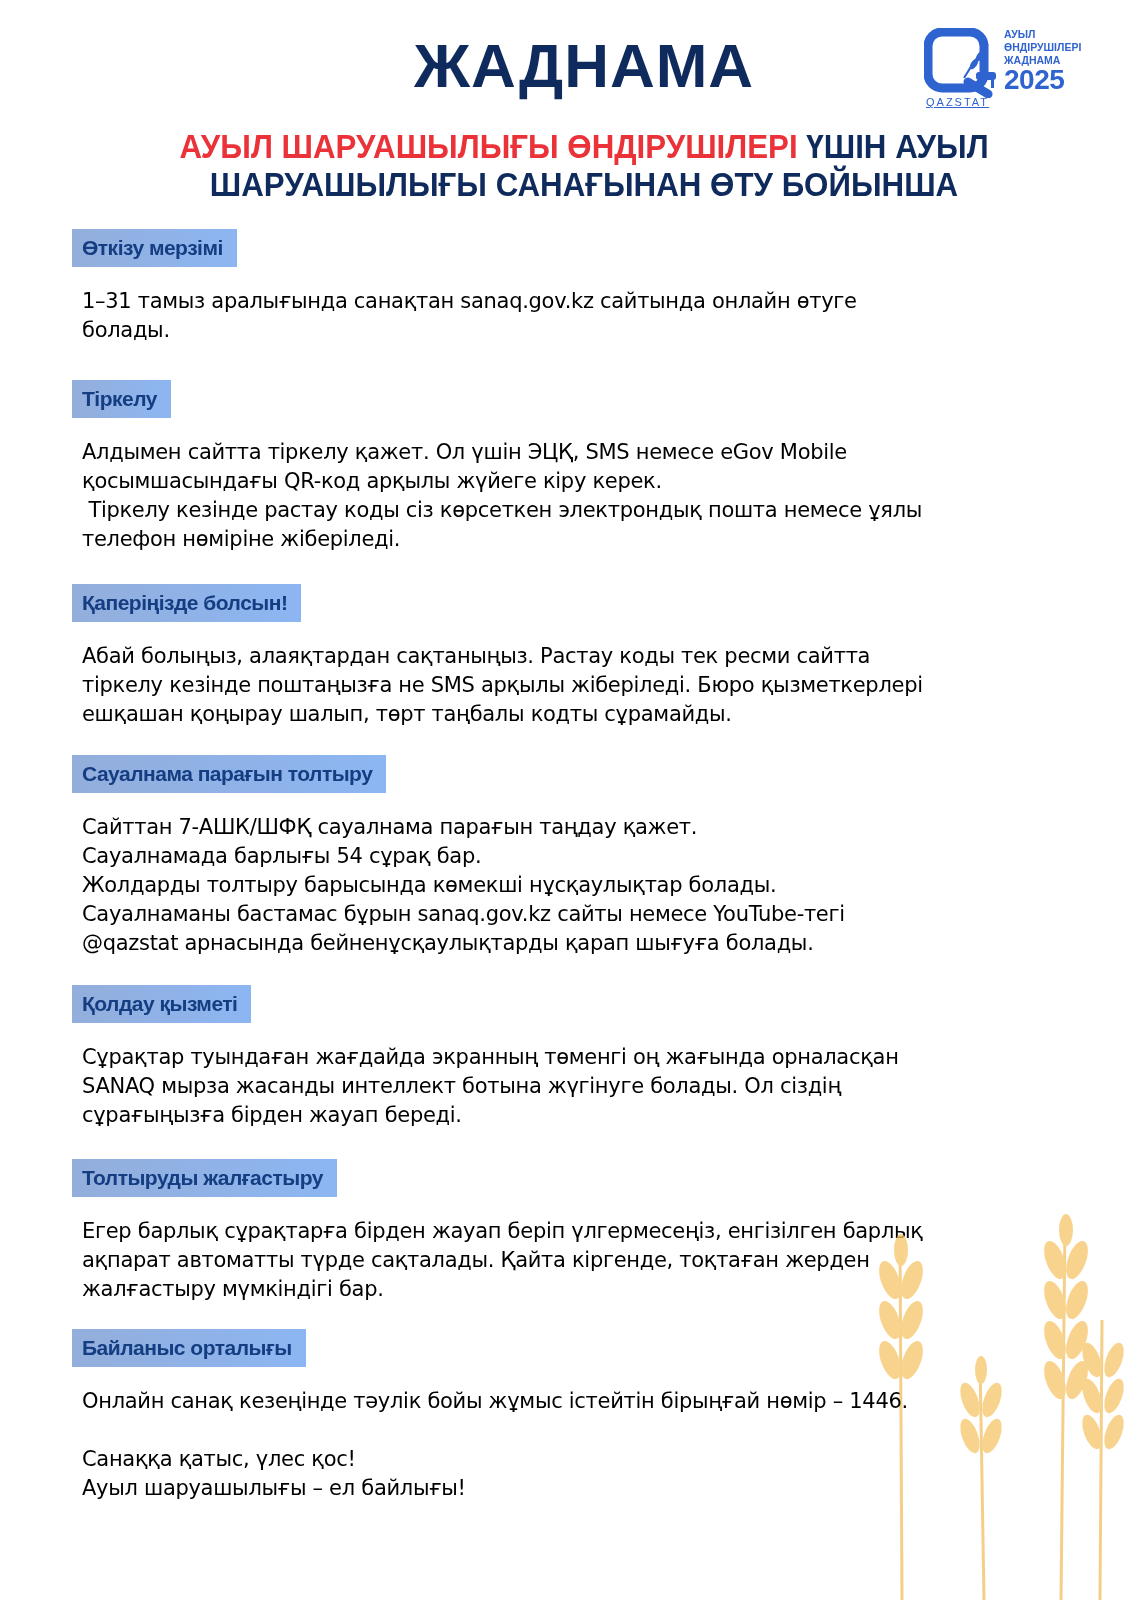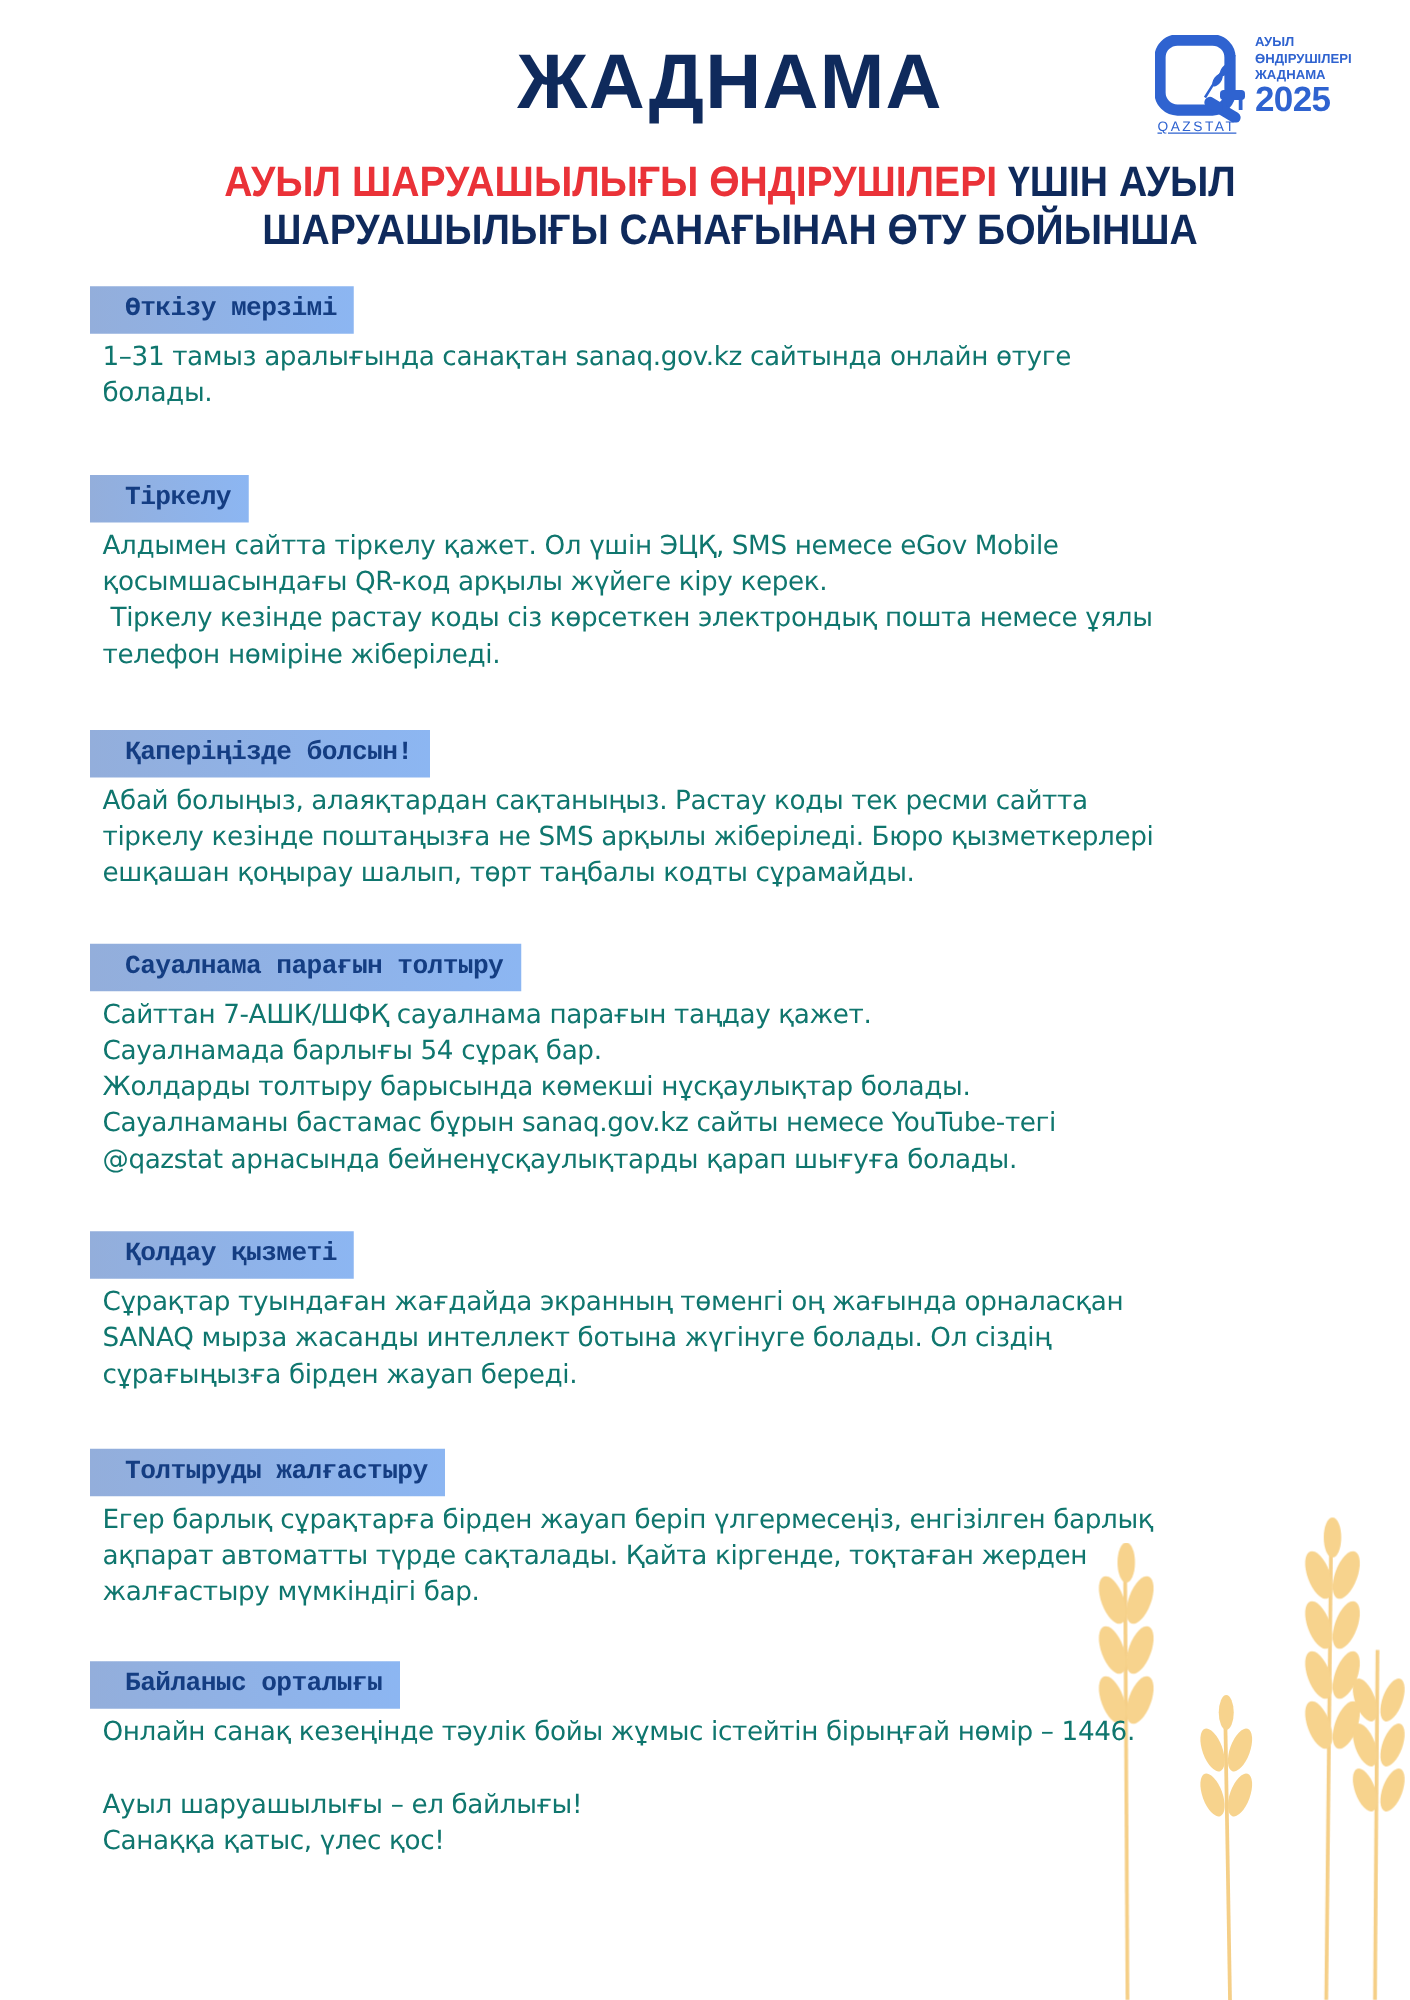--- a/index.html
+++ b/index.html
@@ -27,28 +27,28 @@
     font-size: 11px; letter-spacing: 2px; color: #2f63d0; text-decoration: underline;
   }
   .subtitle {
     position: absolute; left: 40px; width: 1088px; top: 127px; text-align: center;
     font-family: "Liberation Sans", sans-serif; font-weight: bold; font-size: 34px;
     line-height: 38px; color: #0f2a5c; transform: scaleX(0.92); transform-origin: center top;
   }
   .subtitle .red { color: #ea3238; }
   .section { position: absolute; left: 72px; width: 1000px; }
   .heading {
-    display: inline-block; height: 38px; line-height: 38px; padding: 0 14px 0 28px;
+    display: inline-block; height: 38px; line-height: 38px; padding: 0 14px 0 10px;
     background: linear-gradient(90deg, #93aedb 0%, #8cb6f2 100%);
-    font-family: Liberation Mono, monospace; font-weight: bold; font-size: 21px;
+    font-family: Liberation Sans, sans-serif; font-weight: bold; font-size: 21px;
     color: #143d82; letter-spacing: -0.5px;
   }
   .body {
-    margin-top: 4px; margin-left: 10px; font-size: 21px; line-height: 29px;
-    color: #0f766e; letter-spacing: -0.3px;
+    margin-top: 20px; margin-left: 10px; font-size: 21px; line-height: 29px;
+    color: #000000; letter-spacing: -0.3px;
   }
   .body div { white-space: nowrap; }
   .wheat { position: absolute; left: 830px; top: 1160px; width: 298px; height: 440px; pointer-events: none; opacity: 0.85; }
 </style>
 </head>
 <body>
 
 <div class="title">ЖАДНАМА</div>
 
 <div class="logo">
@@ -174,16 +174,16 @@
       <ellipse cx="22" cy="112" rx="8" ry="18" transform="rotate(20 22 112)"></ellipse>
     </g>
   </g>
 </svg>
 
 <div class="section" style="top:1329px">
   <div class="heading">Байланыс орталығы</div>
   <div class="body">
     <div>Онлайн санақ кезеңінде тәулік бойы жұмыс істейтін бірыңғай нөмір – 1446.</div>
     <div style="height:29px"></div>
+    <div>Санаққа қатыс, үлес қос!</div>
     <div>Ауыл шаруашылығы – ел байлығы!</div>
-    <div>Санаққа қатыс, үлес қос!</div>
   </div>
 </div>
 
 </body></html>

